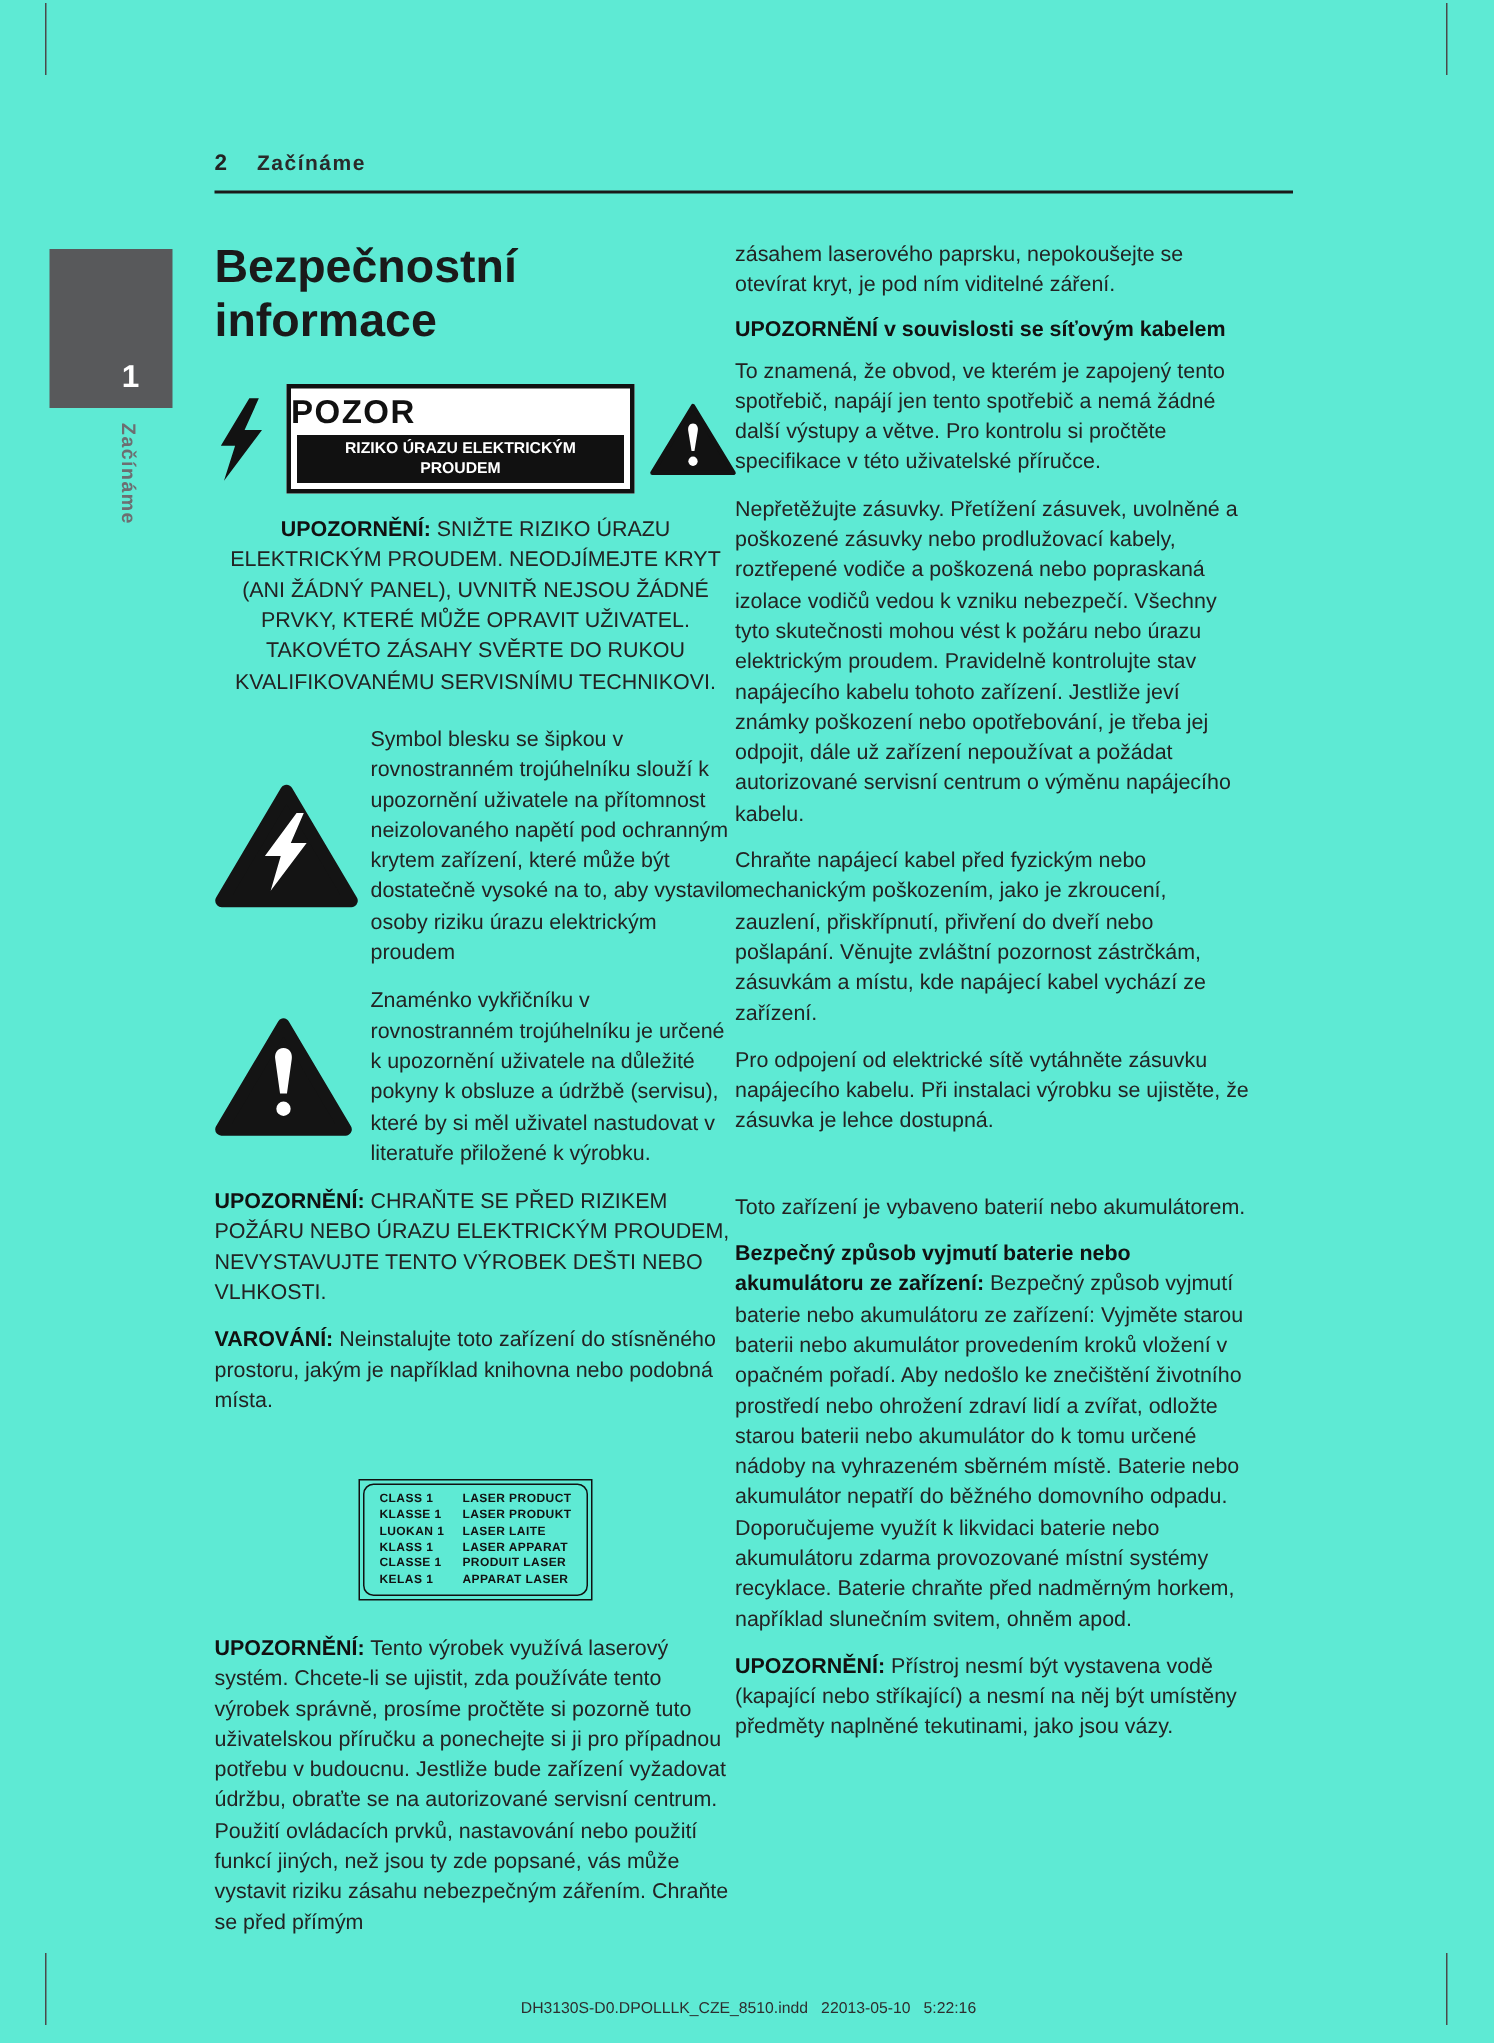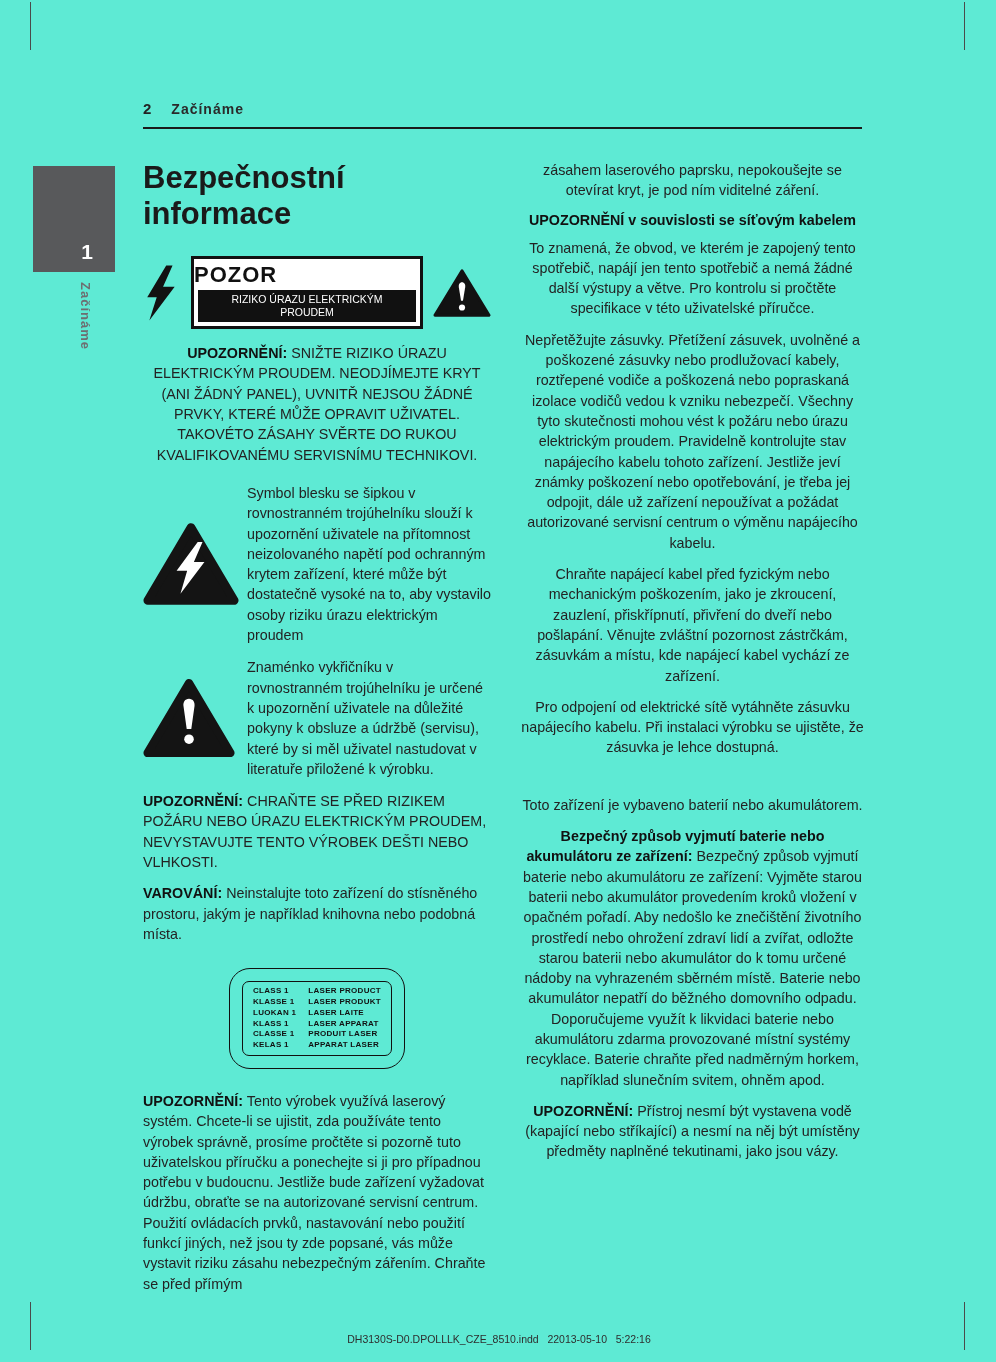--- a/index.html
+++ b/index.html
@@ -24,40 +24,40 @@
     background:#58595b; color:#ffffff;
     display:flex; align-items:flex-end; justify-content:center;
   }
   .tab-box .tab-num { font-size:21px; font-weight:bold; margin-bottom:8px; padding-left:26px; }
   .tab-vertical {
     position:absolute; left:78px; top:282px;
     writing-mode:vertical-rl; font-size:13px; font-weight:600; color:#6d6e71; letter-spacing:1px;
   }
 
   .col-left  { position:absolute; left:143px; top:160px; width:348px; }
-  .col-right { position:absolute; left:519px; top:160px; width:347px;text-align:center; }
+  .col-right { position:absolute; left:490px; top:160px; width:347px; }
 
   h1.doc-title { margin:0 0 24px 0; font-size:31px; line-height:1.16; font-weight:bold; color:#1a1a1a; letter-spacing:0; }
 
   .pozor-row { display:flex; align-items:center; margin:0 0 14px 0; }
   .pozor-row .icon-side { flex:0 0 auto; display:flex; align-items:center; justify-content:center; }
   .pozor-box { flex:1 1 auto; border:3px solid #111; margin:0 10px; background:#fff; }
   .pozor-title { font-weight:bold; font-size:22px; letter-spacing:1px; padding:3px 0 2px 0; color:#111; }
-  .pozor-bar { background:#111; color:#fff; text-align:center; font-weight:normal; font-size:10.5px; line-height:1.25; margin:0 4px 4px 4px; padding:3px 2px; }
+  .pozor-bar { background:#111; color:#fff; text-align:center; font-weight:bold; font-size:10.5px; line-height:1.25; margin:0 4px 4px 4px; padding:3px 2px; }
 
   .para { font-size:14.3px; line-height:1.42; margin:0 0 11px 0; color:#232323; }
   .para.center { text-align:center; margin-bottom:18px; }
   .para strong { font-weight:bold; color:#111; }
 
   .sym-row { display:flex; align-items:center; margin:0 0 12px 0; }
   .sym-row .sym-icon { flex:0 0 104px; display:flex; justify-content:flex-start; align-items:center; }
   .sym-row .sym-text { flex:1 1 auto; font-size:14.3px; line-height:1.42; }
 
   .laser-box-wrap { display:flex; justify-content:center; margin:24px 0 22px 0; }
-  .laser-box { border:1.5px solid #111; border-radius:21px; padding:12px; }
+  .laser-box { border:1.5px solid #111; border-radius:0; padding:2px;margin-top:18px; }
   .laser-box-inner { border:1px solid #111; border-radius:7px; padding:4px 10px; }
   .laser-grid { display:grid; grid-template-columns:auto auto; column-gap:12px; row-gap:0; }
   .laser-grid span { font-size:8px; font-weight:bold; line-height:1.35; letter-spacing:0.3px; color:#111; white-space:pre; }
 
   .rc-heading { font-size:14.3px; font-weight:bold; margin:0 0 10px 0; color:#111; }
   .gap-lg { height:26px; }
 
   .footer { position:absolute; top:1333px; left:36px; right:34px; display:flex; justify-content:center; }
   .footer span { font-size:10.5px; color:#2e2e2e; white-space:pre; }
 </style>

